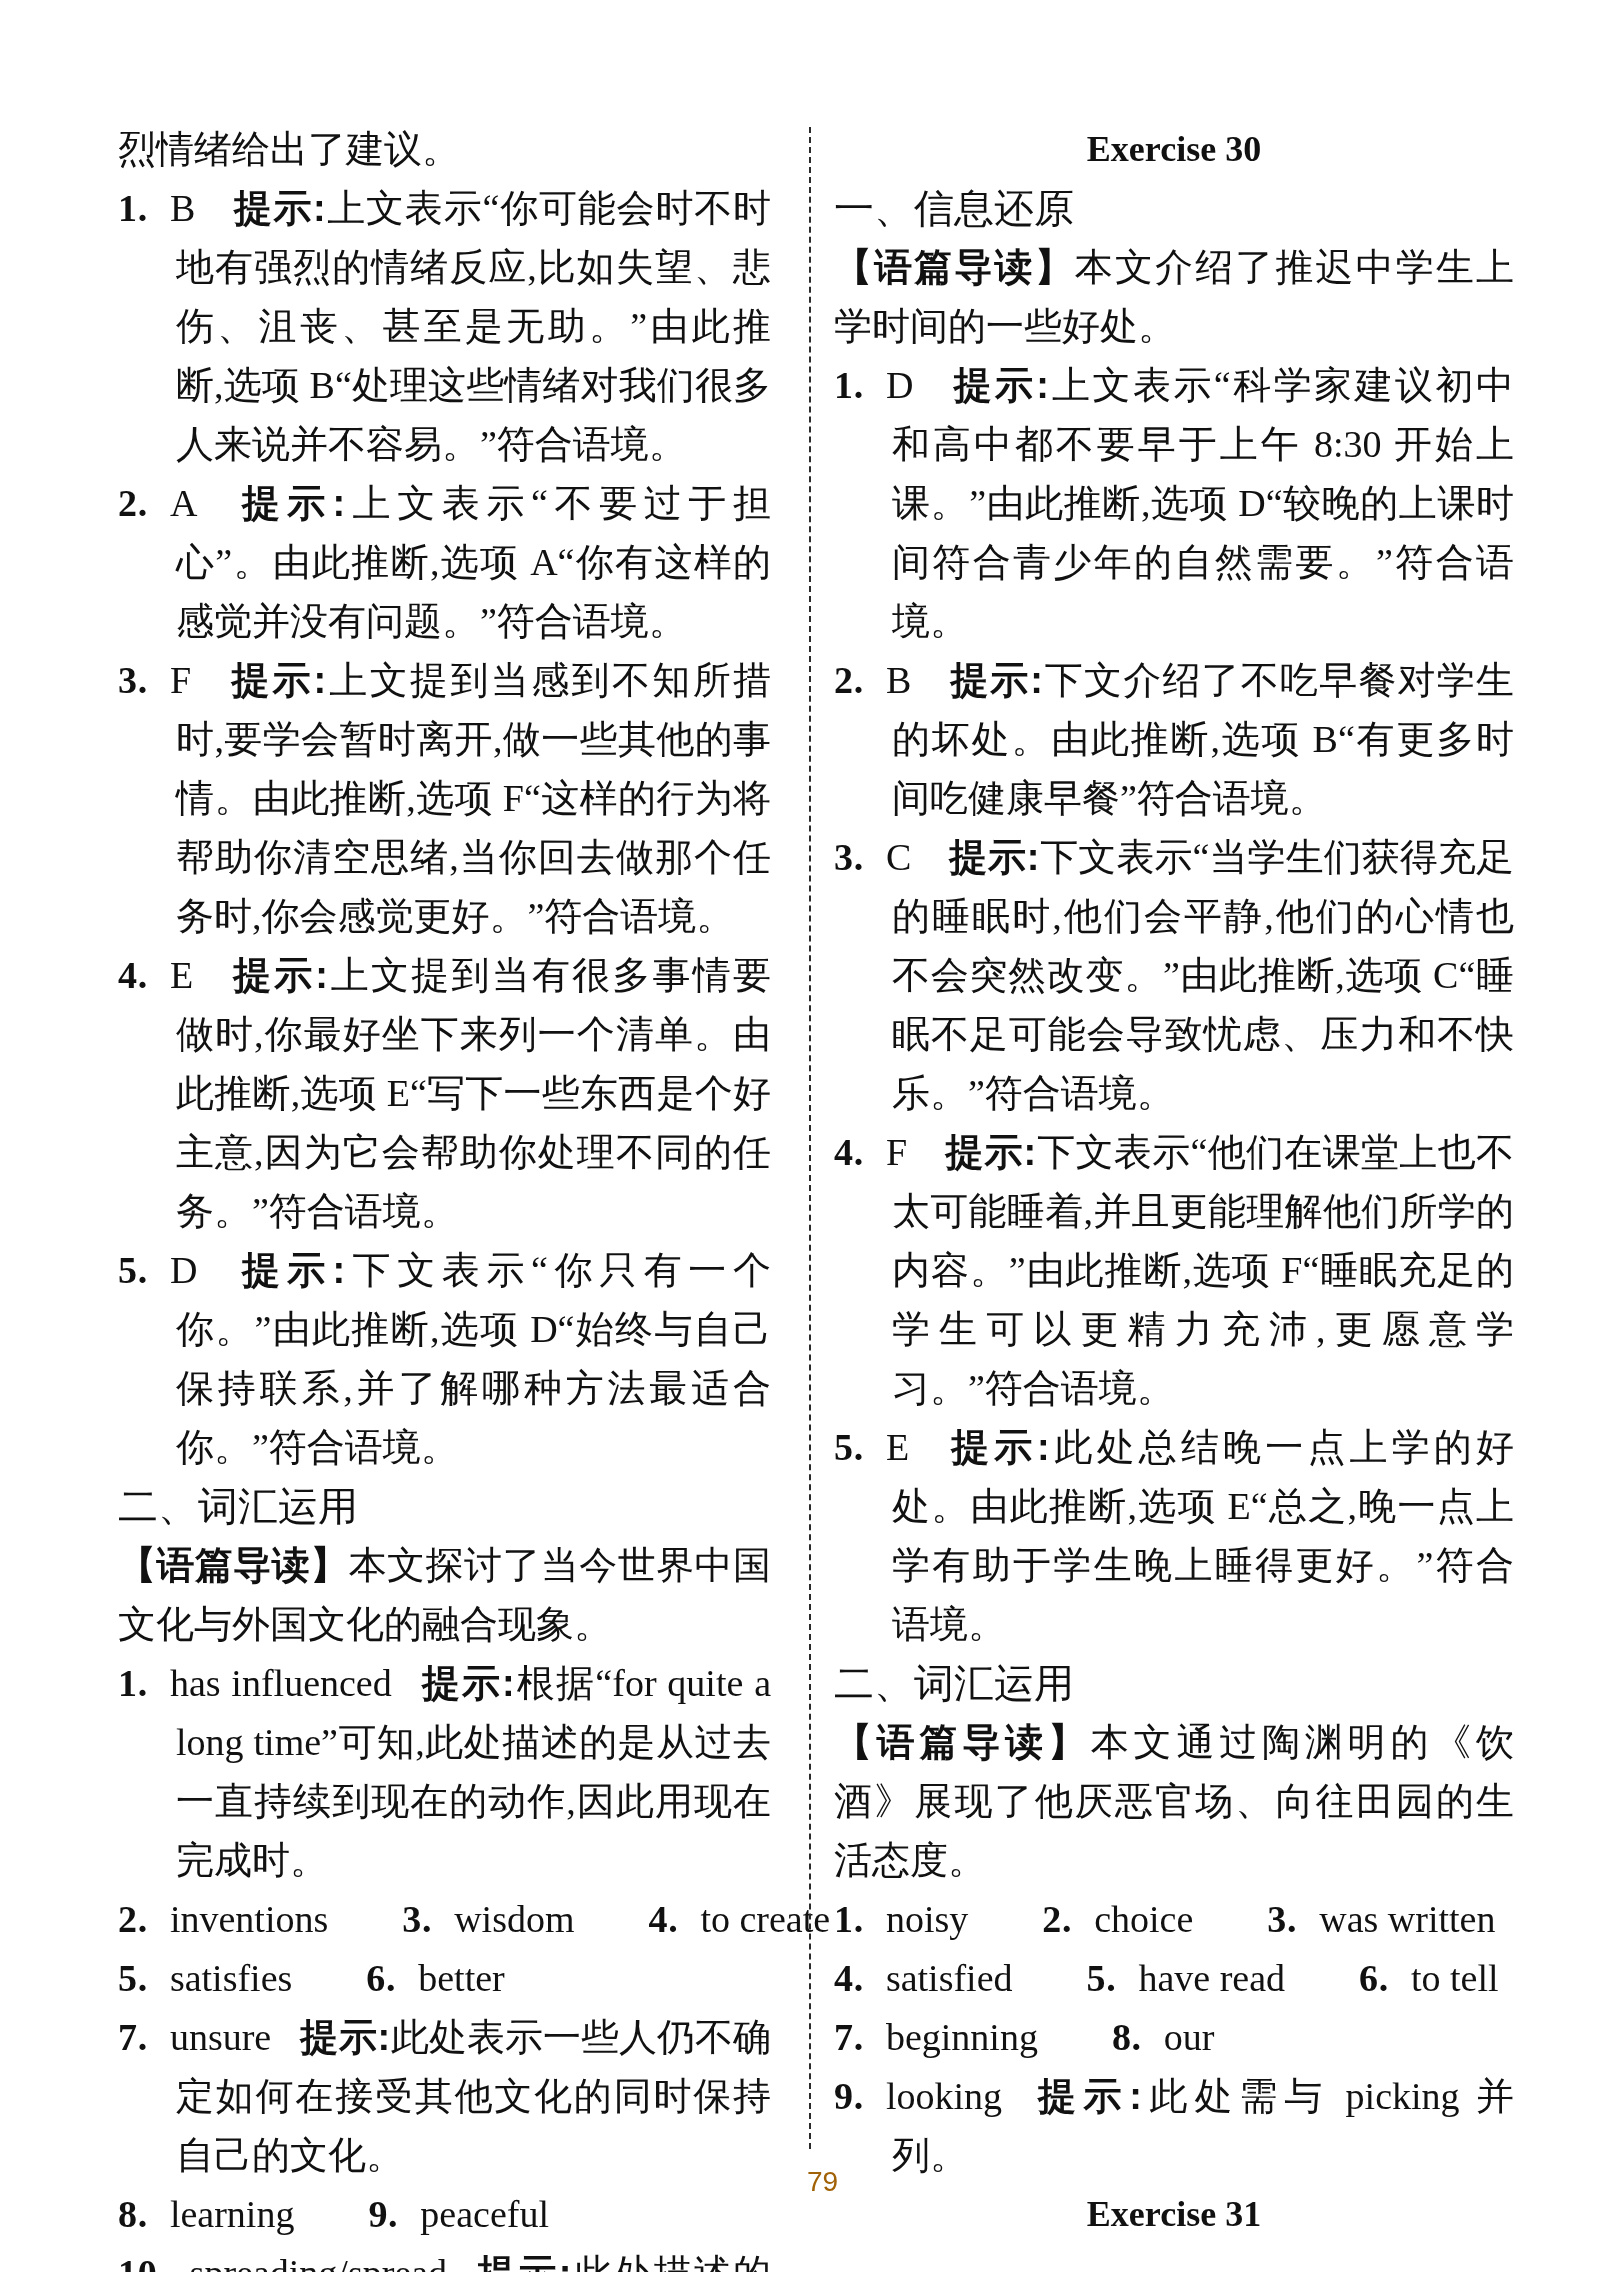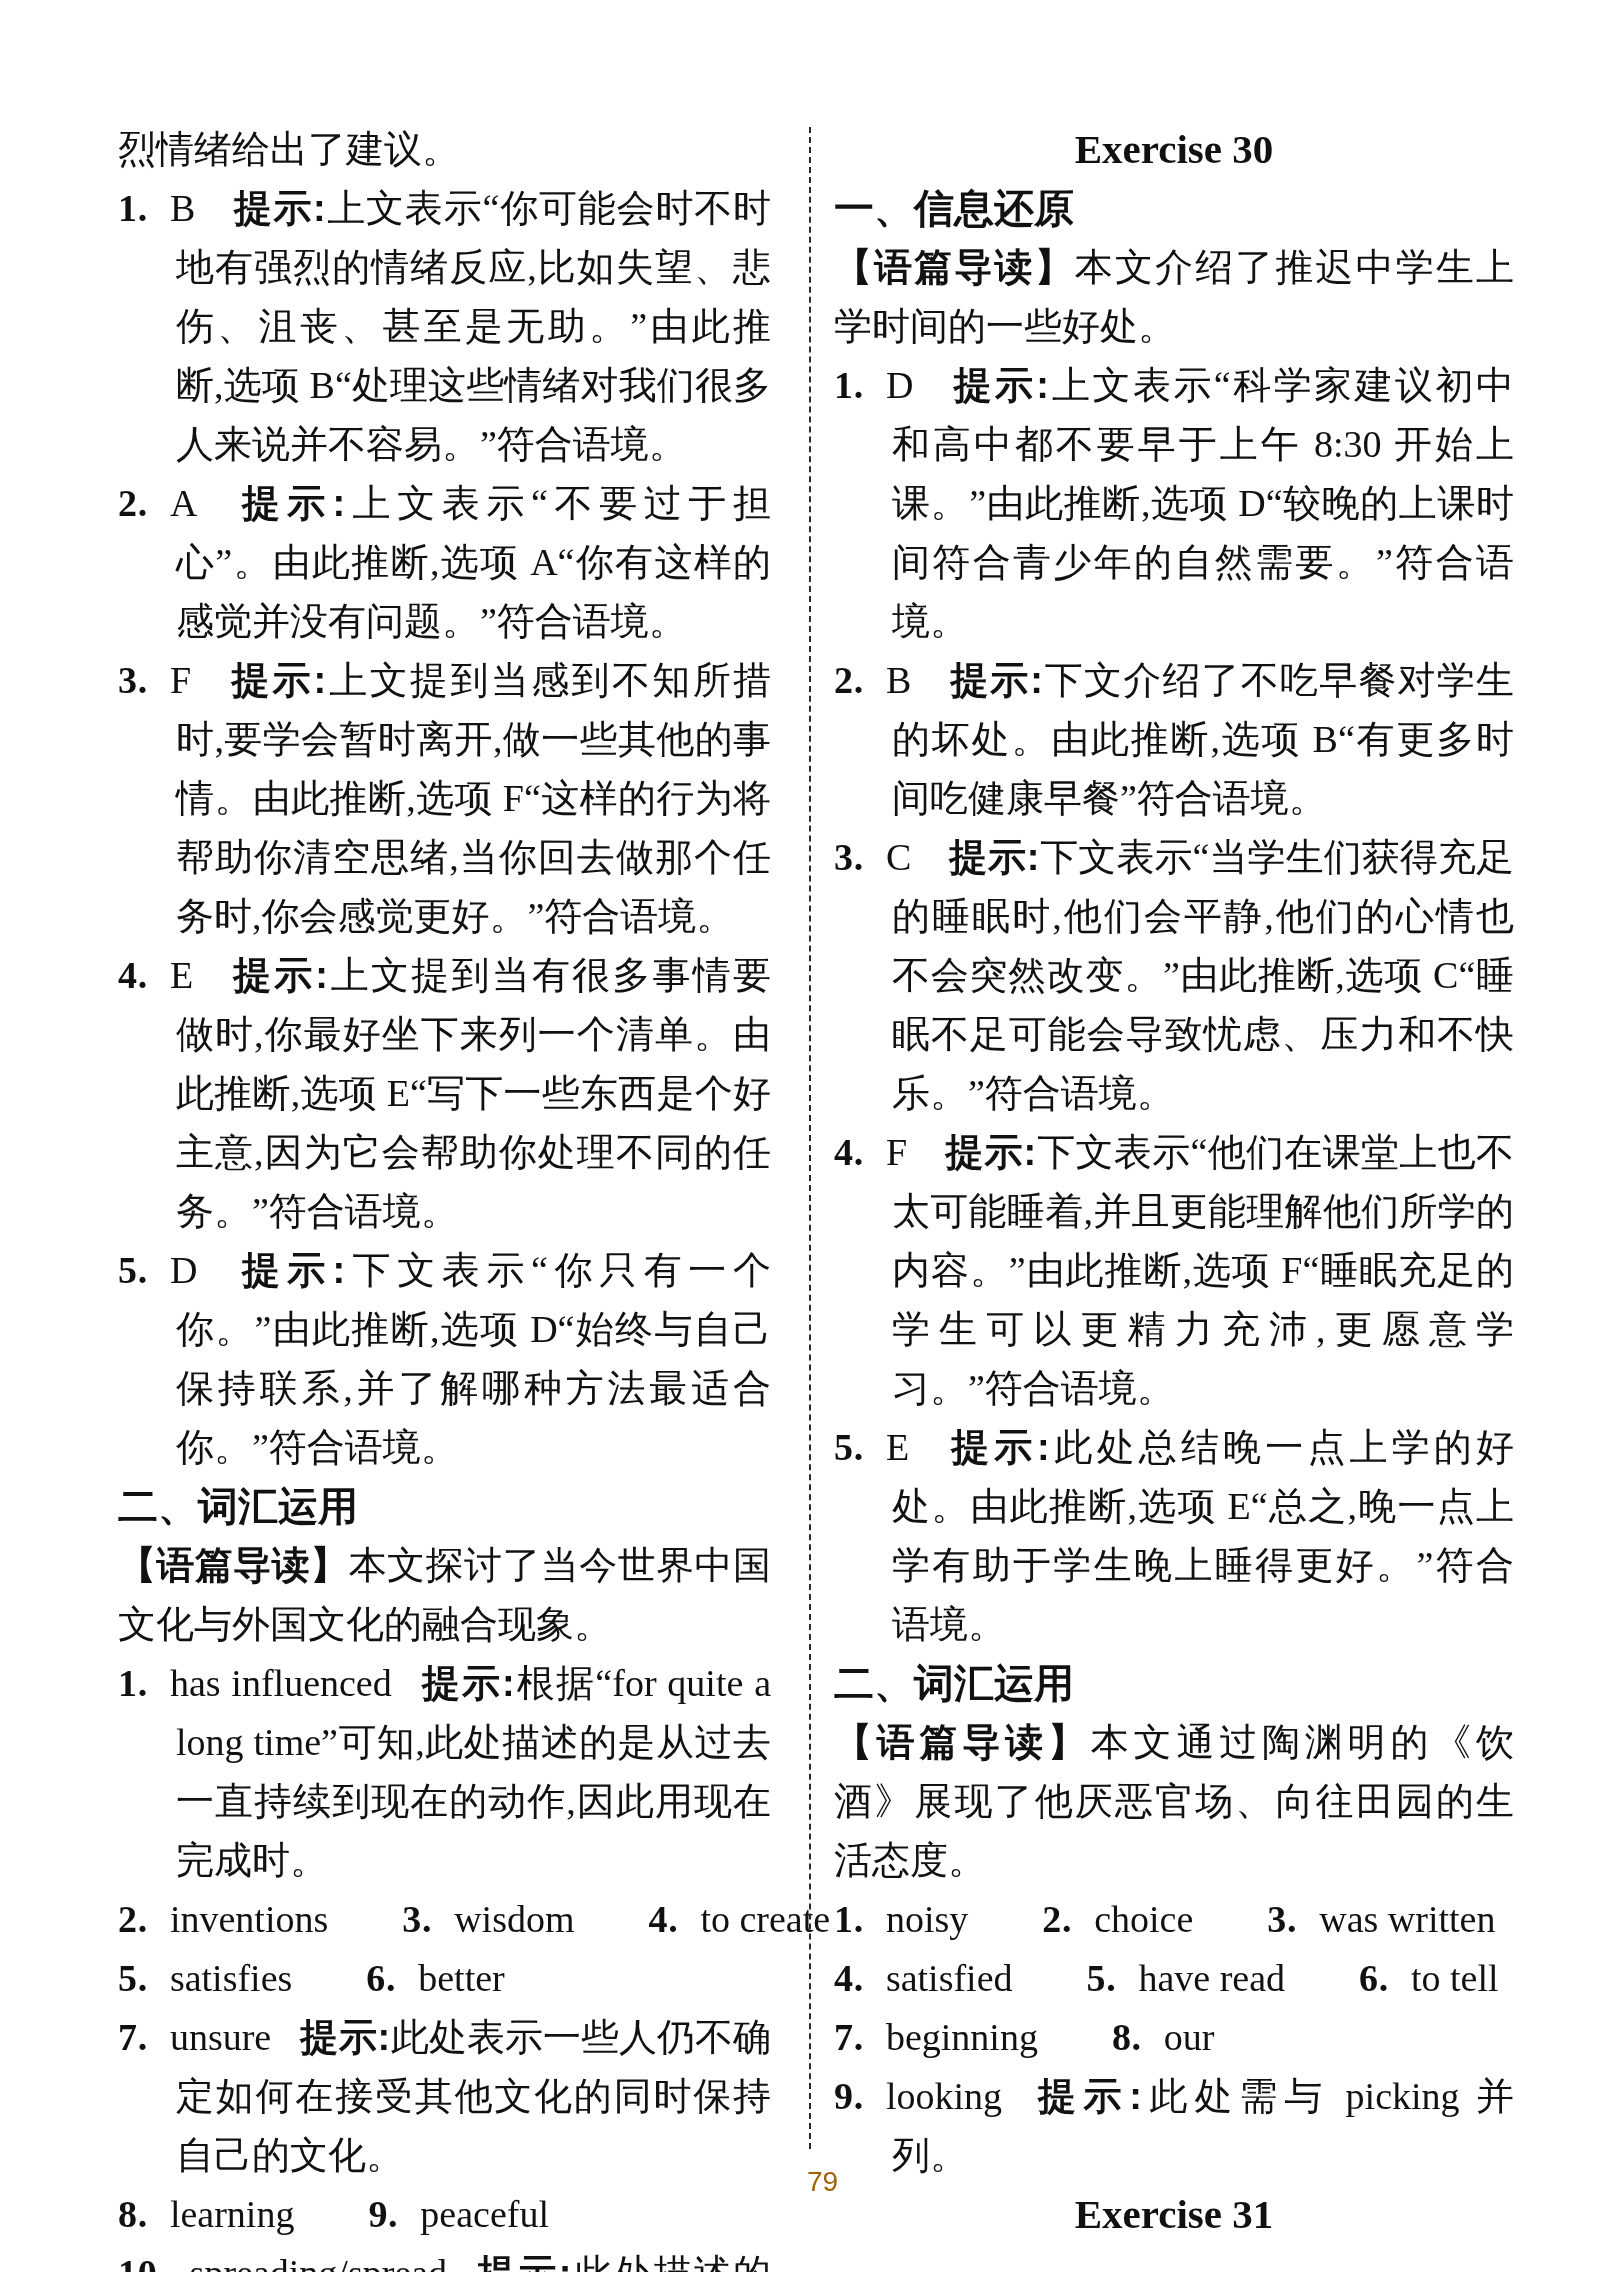--- a/index.html
+++ b/index.html
@@ -42,33 +42,33 @@
 
   .hint-label {
     font-family: "Liberation Sans", sans-serif;
     font-weight: bold;
     letter-spacing: 0.7px;
   }
   .hint-text { }
 
   .blk.section {
     font-family: "Liberation Sans", sans-serif;
-    font-weight: bold;
+    font-weight: normal;
     font-size: 40px;
     text-align: left;
   }
   .lead-label {
     font-family: "Liberation Sans", sans-serif;
     font-weight: bold;
   }
   .blk.exercise {
     text-align: center;
     text-align-last: center;
     font-weight: bold;
-    font-size: 41px;
+    font-size: 36px;
     font-family: "Liberation Serif", serif;
   }
   .vocab-item { white-space: nowrap; margin-right: 45px; }
   .vocab-item:last-child { margin-right: 0; }
 
   .divider {
     position: absolute;
     left: 809px;
     top: 127px;
     height: 2022px;

